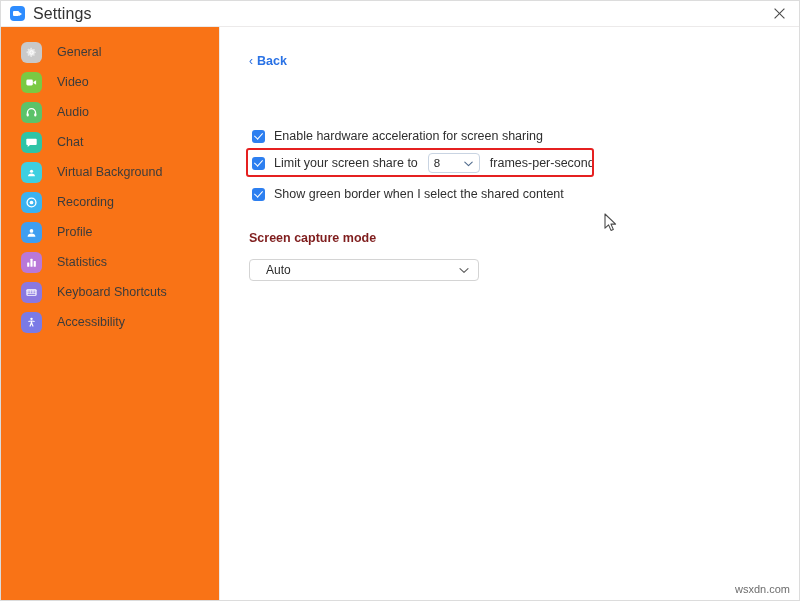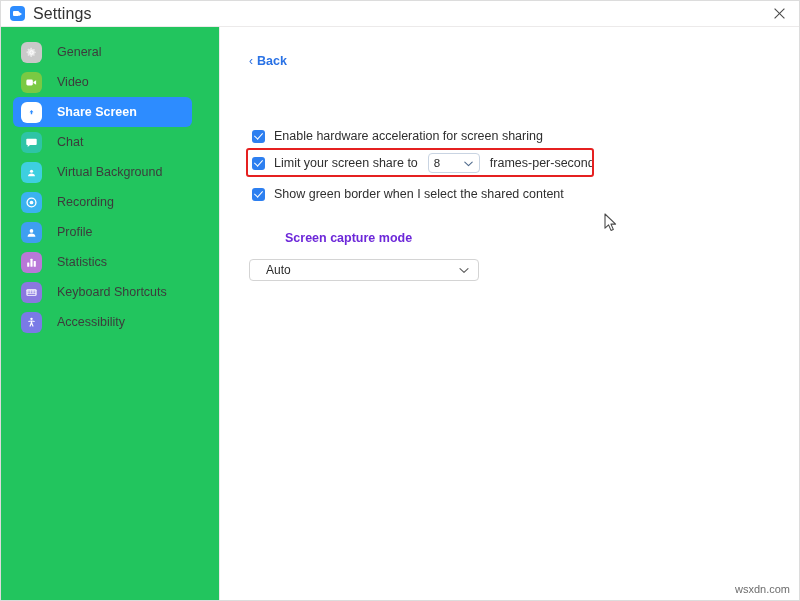--- a/index.html
+++ b/index.html
@@ -76,21 +76,21 @@
     cursor: default;
   }
   .titlebar-close svg { display: block; }
 
   
   .sidebar {
     position: absolute;
     left: 0; top: 26px;
     width: 219px;
     height: 574px;
-    background: #22c55e;
+    background: #f97316;
     border-right: 1px solid #eceaea;
     padding-top: 10px;
   }
   .nav-item {
     position: relative;
     display: flex;
     align-items: center;
     height: 30px;
     margin: 0 27px 0 12px;
     padding-left: 8px;
@@ -222,22 +222,21 @@
     border: 2.5px solid #e52020;
     border-radius: 3px;
     pointer-events: none;
   }
 
   .section-title {
     position: absolute;
     left: 28px; top: 204px;
     font-size: 12.5px;
     font-weight: bold;
-    color: #6d28d9;
-    margin-left: 36px;
+    color: #7f1d1d;
   }
 
   .capture-select {
     position: absolute;
     left: 28px; top: 232px;
     width: 230px; height: 22px;
     border: 1px solid #d4d4d4;
     border-radius: 4px;
     background: #ffffff;
     display: flex;
@@ -300,30 +299,31 @@
     <div class="nav-item">
       <span class="nav-icon" style="background:#7ac943">
         <svg width="13" height="13" viewBox="0 0 24 24" fill="#ffffff">
           <rect x="2.5" y="6.5" width="12" height="11" rx="2.6"></rect>
           <path d="M15.5 11l5-3.2v8.4l-5-3.2z"></path>
         </svg>
       </span>
       <span class="nav-label">Video</span>
     </div>
 
-
-    <div class="nav-item active">
-      <span class="nav-icon" style="background:#ffffff">
-        <svg width="13" height="13" viewBox="0 0 24 24" fill="#2d8cff">
-          <rect x="2.5" y="4" width="19" height="15" rx="2.2" fill="#ffffff"></rect>
-          <path d="M12 7.2l3.6 4.2h-2.3v4h-2.6v-4H8.4z" fill="#2d8cff"></path>
-        </svg>
-      </span>
-      <span class="nav-label">Share Screen</span>
-    </div>
+    <div class="nav-item">
+      <span class="nav-icon" style="background:#5cc26a">
+        <svg width="13" height="13" viewBox="0 0 24 24" fill="none" stroke="#ffffff" stroke-width="2.4">
+          <path d="M4.5 15.5v-3a7.5 7.5 0 0115 0v3" stroke-linecap="round"></path>
+          <rect x="3" y="13.5" width="4" height="6" rx="2" fill="#ffffff" stroke="none"></rect>
+          <rect x="17" y="13.5" width="4" height="6" rx="2" fill="#ffffff" stroke="none"></rect>
+        </svg>
+      </span>
+      <span class="nav-label">Audio</span>
+    </div>
+
 
     <div class="nav-item">
       <span class="nav-icon" style="background:#2ec4a6">
         <svg width="13" height="13" viewBox="0 0 24 24" fill="#ffffff">
           <path d="M4 5h16a1.6 1.6 0 011.6 1.6v8.3A1.6 1.6 0 0120 16.5H9.3L5 20.2v-3.7H4a1.6 1.6 0 01-1.6-1.6V6.6A1.6 1.6 0 014 5z"></path>
         </svg>
       </span>
       <span class="nav-label">Chat</span>
     </div>
 

